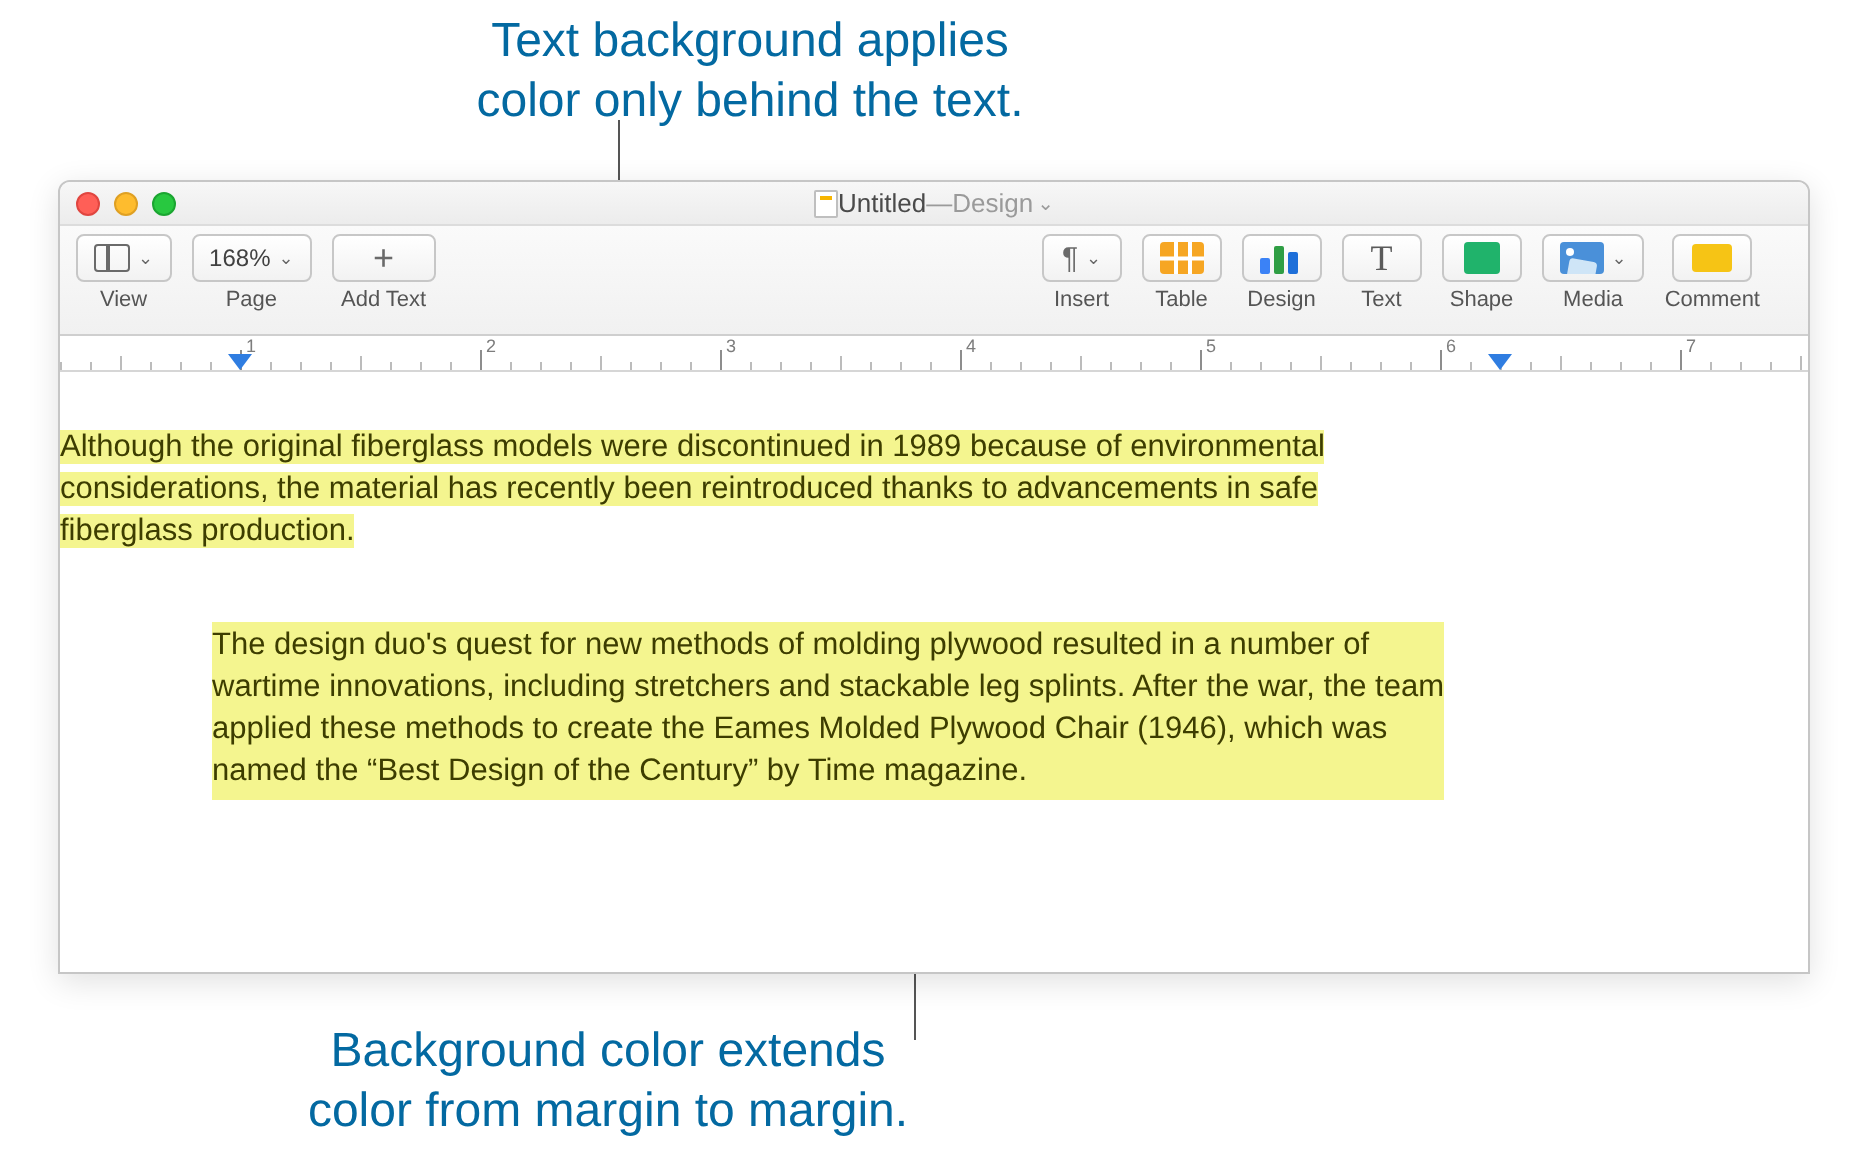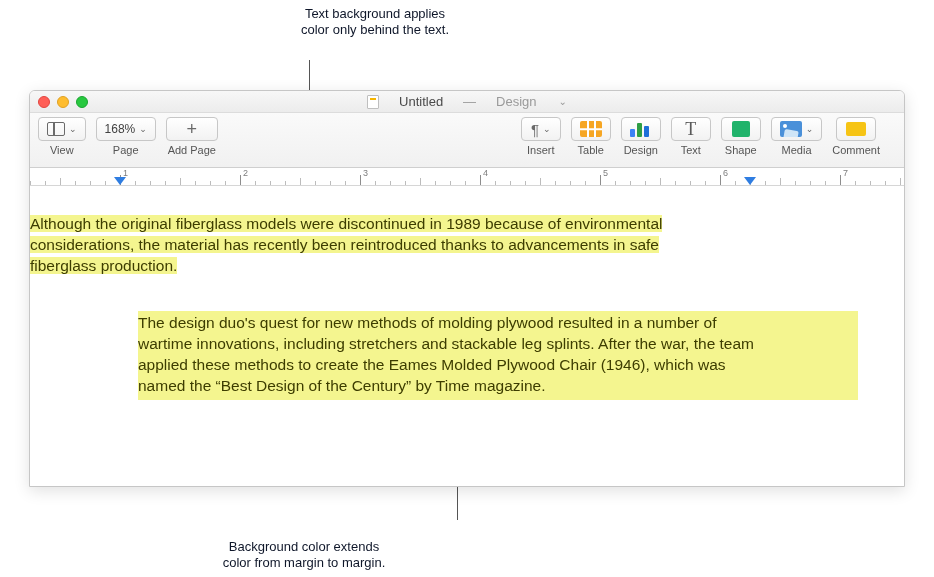--- a/index.html
+++ b/index.html
@@ -8,22 +8,22 @@
     background: #fff;
     width: 934px;
     height: 577px;
     position: relative;
     overflow: hidden;
   }
 
   
   .callout {
     position: absolute;
-    font-size: 13px;
-    color: #0f172a;
+    font-size: 24px;
+    color: #0369a1;
     text-align: center;
     line-height: 1.25;
     white-space: pre-line;
   }
   .callout-top { top: 6px; left: 200px; width: 350px; }
   .callout-bottom { bottom: 6px; left: 129px; width: 350px; }
   .callout-line {
     position: absolute;
     background: #555;
   }
@@ -57,21 +57,21 @@
   }
   .traffic-lights {
     position: absolute;
     left: 8px; top: 5px;
     display: flex; gap: 7px;
   }
   .tl { width: 12px; height: 12px; border-radius: 50%; }
   .tl.red    { background:#ff5f57; border:0.5px solid #e04640; }
   .tl.yellow { background:#febc2e; border:0.5px solid #dfa023; }
   .tl.green  { background:#28c840; border:0.5px solid #1ba531; }
-  .title-wrap { display:flex; align-items:center; gap:20px; }
+  .title-wrap { display:flex; align-items:center; gap:0; }
   .doc-icon {
     width:12px; height:14px; background:#fff;
     border:1px solid #bfbfbf; border-radius:1px;
     position:relative;
   }
   .doc-icon::before{
     content:""; position:absolute; left:2px; top:2px; right:2px; height:2px;
     background:#f7b500;
   }
   .title-main { color:#4a4a4a; }
@@ -170,22 +170,22 @@
     line-height:1.35;
     color:#3d3d00;
     width:640px;
   }
   .para.behind-text span.hl {
     background:#f4f58f;
   }
   .para.block {
     background:#f4f58f;
     padding: 2px 0 4px 0;
-    width: 720px;
-    margin-left:108px;
+    width: 616px;
+    margin-left:76px;
   }
   .para.block .inner { display:block; width:620px; }
   .gap { height:34px; }
 
 </style>
 </head>
 <body>
 
 <div class="callout callout-top">Text background applies
 color only behind the text.</div>
@@ -227,21 +227,21 @@
         <span>168%</span>
         <span class="chev-small">⌄</span>
       </div>
       <div class="tb-label">Page</div>
     </div>
 
     <div class="tb-group">
       <div class="tb-btn" style="min-width:52px">
         <span class="ic-plus">+</span>
       </div>
-      <div class="tb-label">Add Page</div>
+      <div class="tb-label">Add Text</div>
     </div>
 
     <div class="tb-spacer"></div>
 
     <div class="tb-group">
       <div class="tb-btn">
         <span class="ic-pilcrow">¶</span>
         <span class="chev-small">⌄</span>
       </div>
       <div class="tb-label">Insert</div>

